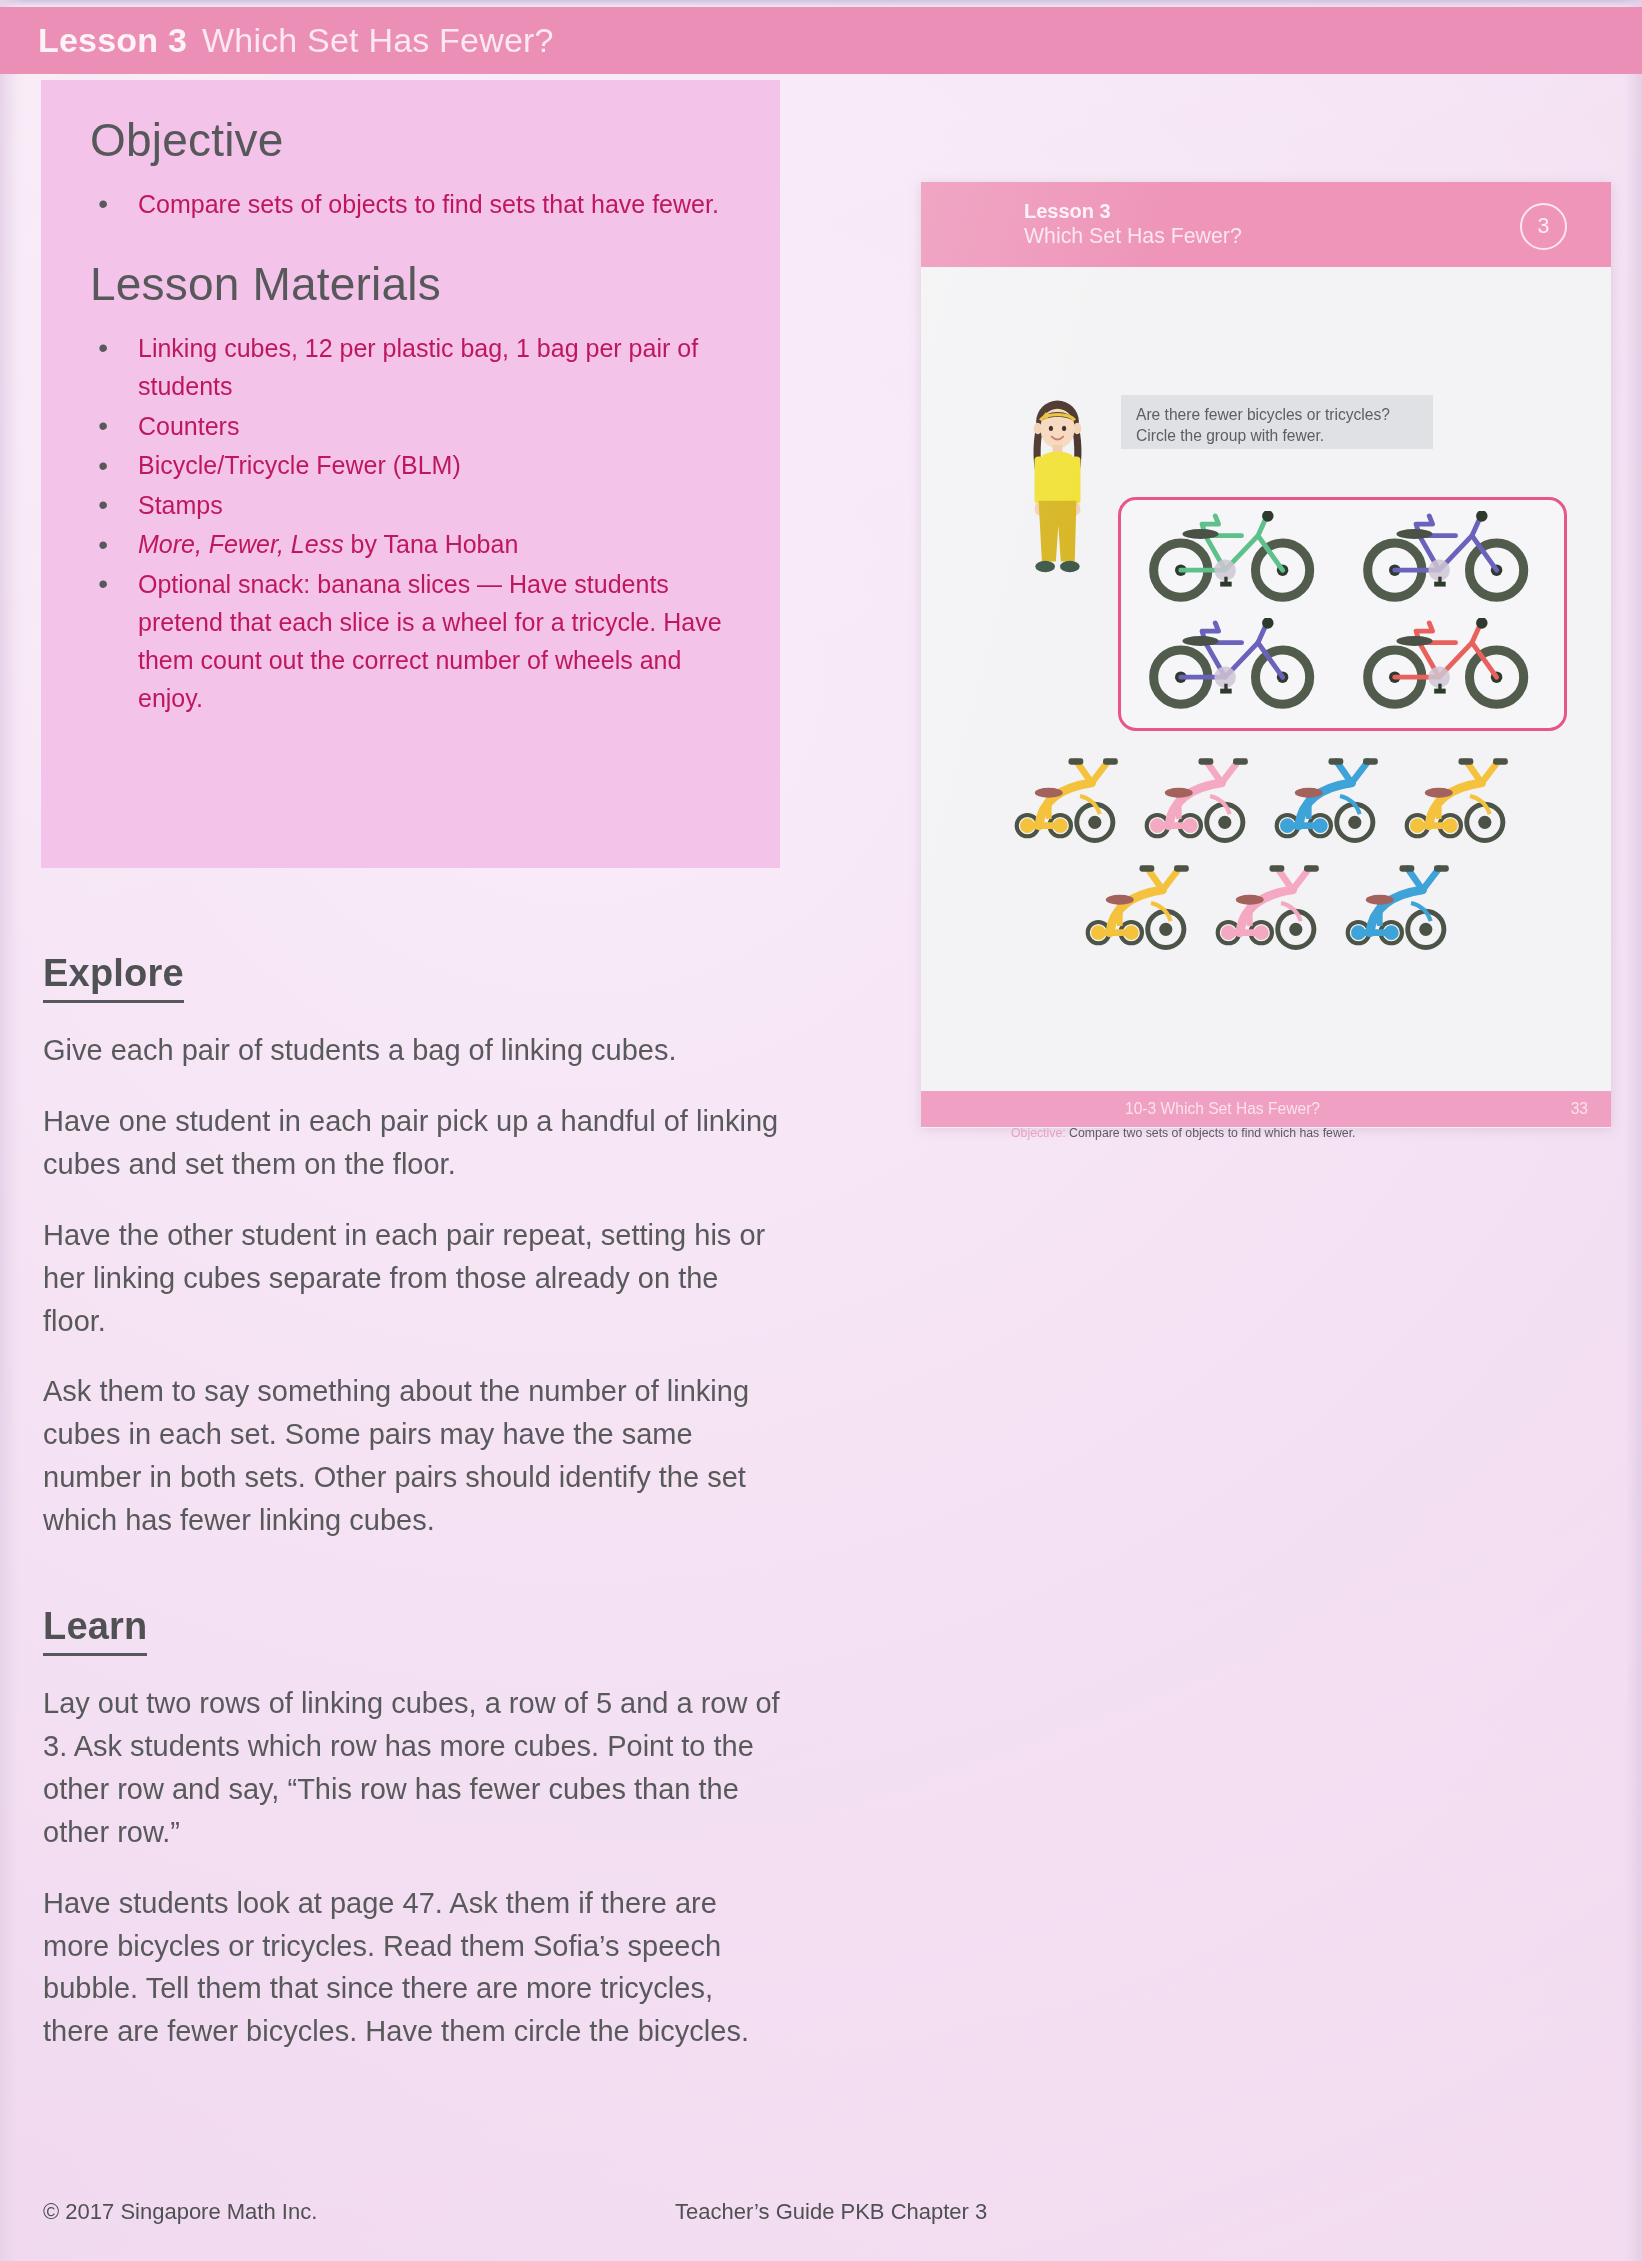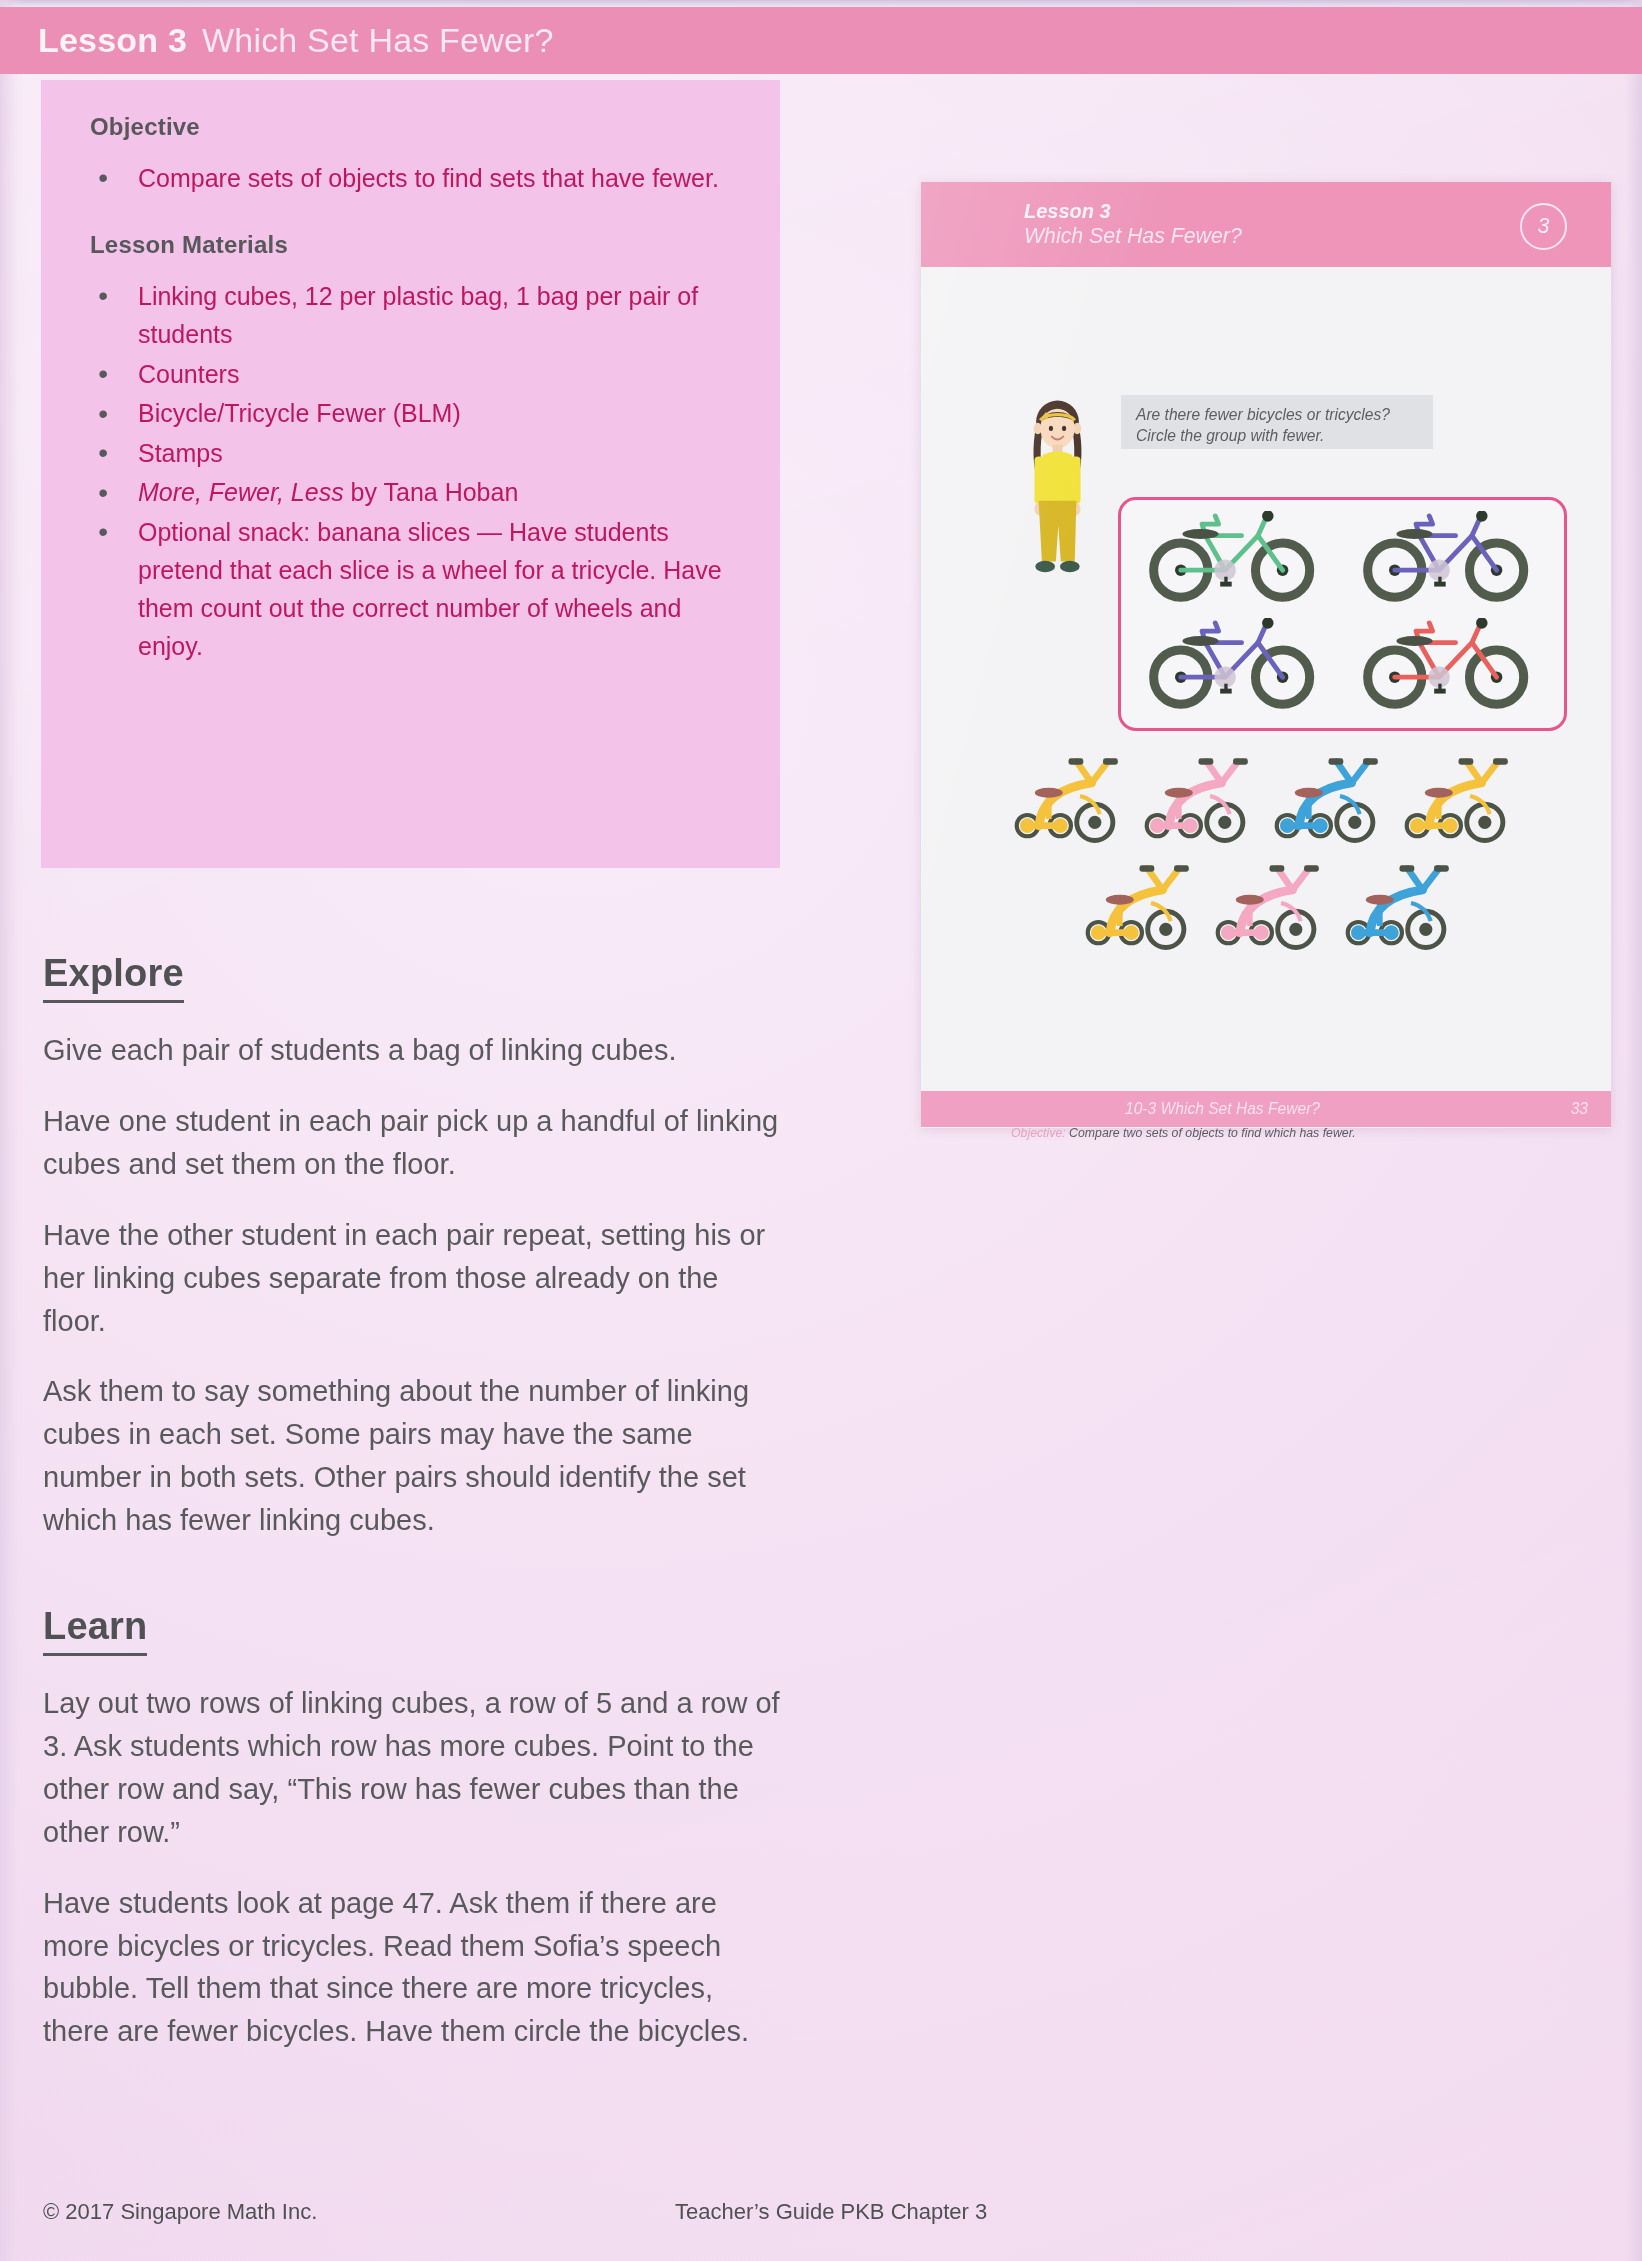--- a/index.html
+++ b/index.html
@@ -77,22 +77,22 @@
     top: 80px;
     width: 739px;
     height: 788px;
     background: #f4c3ea;
     box-sizing: border-box;
     padding: 33px 49px 0 49px;
   }
   .info-box h2 {
     margin: 0;
     color: #56585a;
-    font-size: 24px;
-    font-weight: bold;
+    font-size: 46px;
+    font-weight: normal;
     letter-spacing: 0.2px;
   }
   .info-box h2.second { margin-top: 34px; }
   .bullets {
     list-style: none;
     margin: 18px 0 0 0;
     padding: 0;
   }
   .bullets li {
     position: relative;
@@ -149,21 +149,20 @@
 
   
   .preview {
     position: absolute;
     left: 921px;
     top: 182px;
     width: 690px;
     height: 946px;
     background: #f2f2f4;
     box-shadow: 0 1.6px 11.5px rgba(120,90,120,0.18);
-    font-style: italic;
   }
   .preview-header {
     position: relative;
     height: 85px;
     background: #ee95b9;
     box-sizing: border-box;
     padding: 18px 0 0 103px;
   }
   .ph-lesson {
     color: #fdf2f6;

